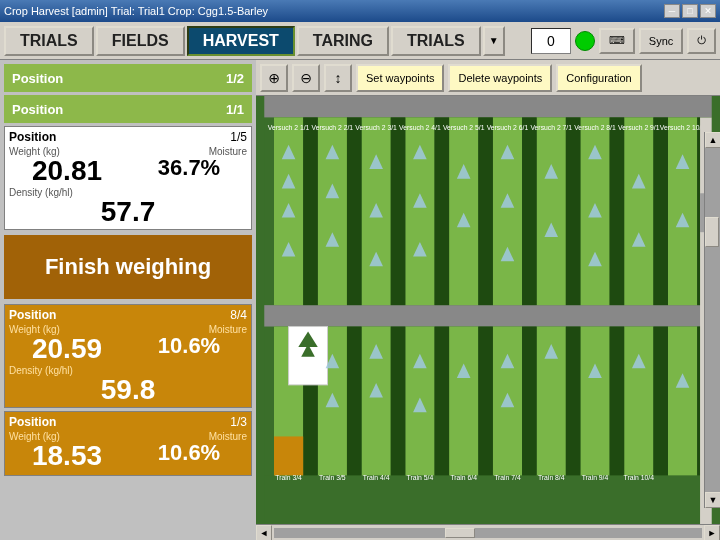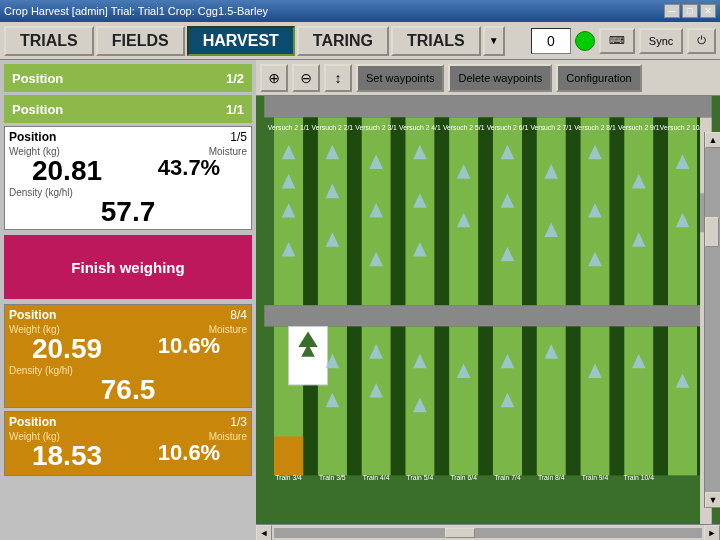--- a/index.html
+++ b/index.html
@@ -136,23 +136,23 @@
       text-align: center;
     }
     .weight-value-sm {
       font-size: 22px; font-weight: bold; color: #000;
       text-align: center; line-height: 1;
     }
     .moisture-col { flex: 1; text-align: right; }
     .density-row { margin-top: 2px; }
 
     .finish-btn {
-      background: #be185d;
+      background: #a16207;
       color: white;
-      font-size: 15px;
+      font-size: 22px;
       font-weight: bold;
       height: 64px;
       border: none;
       cursor: pointer;
       display: flex; align-items: center; justify-content: center;
       margin: 2px 0;
     }
 
     .weight-box-gold {
       border: 1px solid #808080;
@@ -190,21 +190,21 @@
       width: 28px;
       background: #d4d0c8;
       border: 2px outset #e0dcd0;
       font-size: 14px;
       cursor: pointer;
       display: flex; align-items: center; justify-content: center;
     }
     .map-text-btn {
       height: 28px;
       padding: 0 8px;
-      background: #737373;
+      background: #fef9c3;
       border: 2px outset #e0dcd0;
       font-size: 11px;
       cursor: pointer;
       display: flex; align-items: center; justify-content: center; text-align: center;
     }
 
     
     .map-area {
       flex: 1;
       position: relative;
@@ -304,21 +304,21 @@
         <span class="pos-label">Position</span>
         <span class="pos-num">1/5</span>
       </div>
       <div class="weight-row">
         <div class="weight-col">
           <div class="weight-sub-label">Weight (kg)</div>
           <div class="weight-value">20.81</div>
         </div>
         <div class="moisture-col">
           <div class="weight-sub-label">Moisture</div>
-          <div class="weight-value-sm">43.7%</div>
+          <div class="weight-value-sm">36.7%</div>
         </div>
       </div>
       <div class="density-row">
         <div class="weight-sub-label">Density (kg/hl)</div>
         <div class="weight-value">57.7</div>
       </div>
     </div>
 
     <button class="finish-btn">Finish weighing</button>
 
@@ -332,21 +332,21 @@
           <div class="weight-sub-label">Weight (kg)</div>
           <div class="weight-value">20.59</div>
         </div>
         <div class="moisture-col">
           <div class="weight-sub-label">Moisture</div>
           <div class="weight-value-sm">10.6%</div>
         </div>
       </div>
       <div class="density-row">
         <div class="weight-sub-label">Density (kg/hl)</div>
-        <div class="weight-value">76.5</div>
+        <div class="weight-value">59.8</div>
       </div>
     </div>
 
     <div class="weight-box-gold">
       <div class="weight-box-header">
         <span class="pos-label">Position</span>
         <span class="pos-num">1/3</span>
       </div>
       <div class="weight-row">
         <div class="weight-col">

